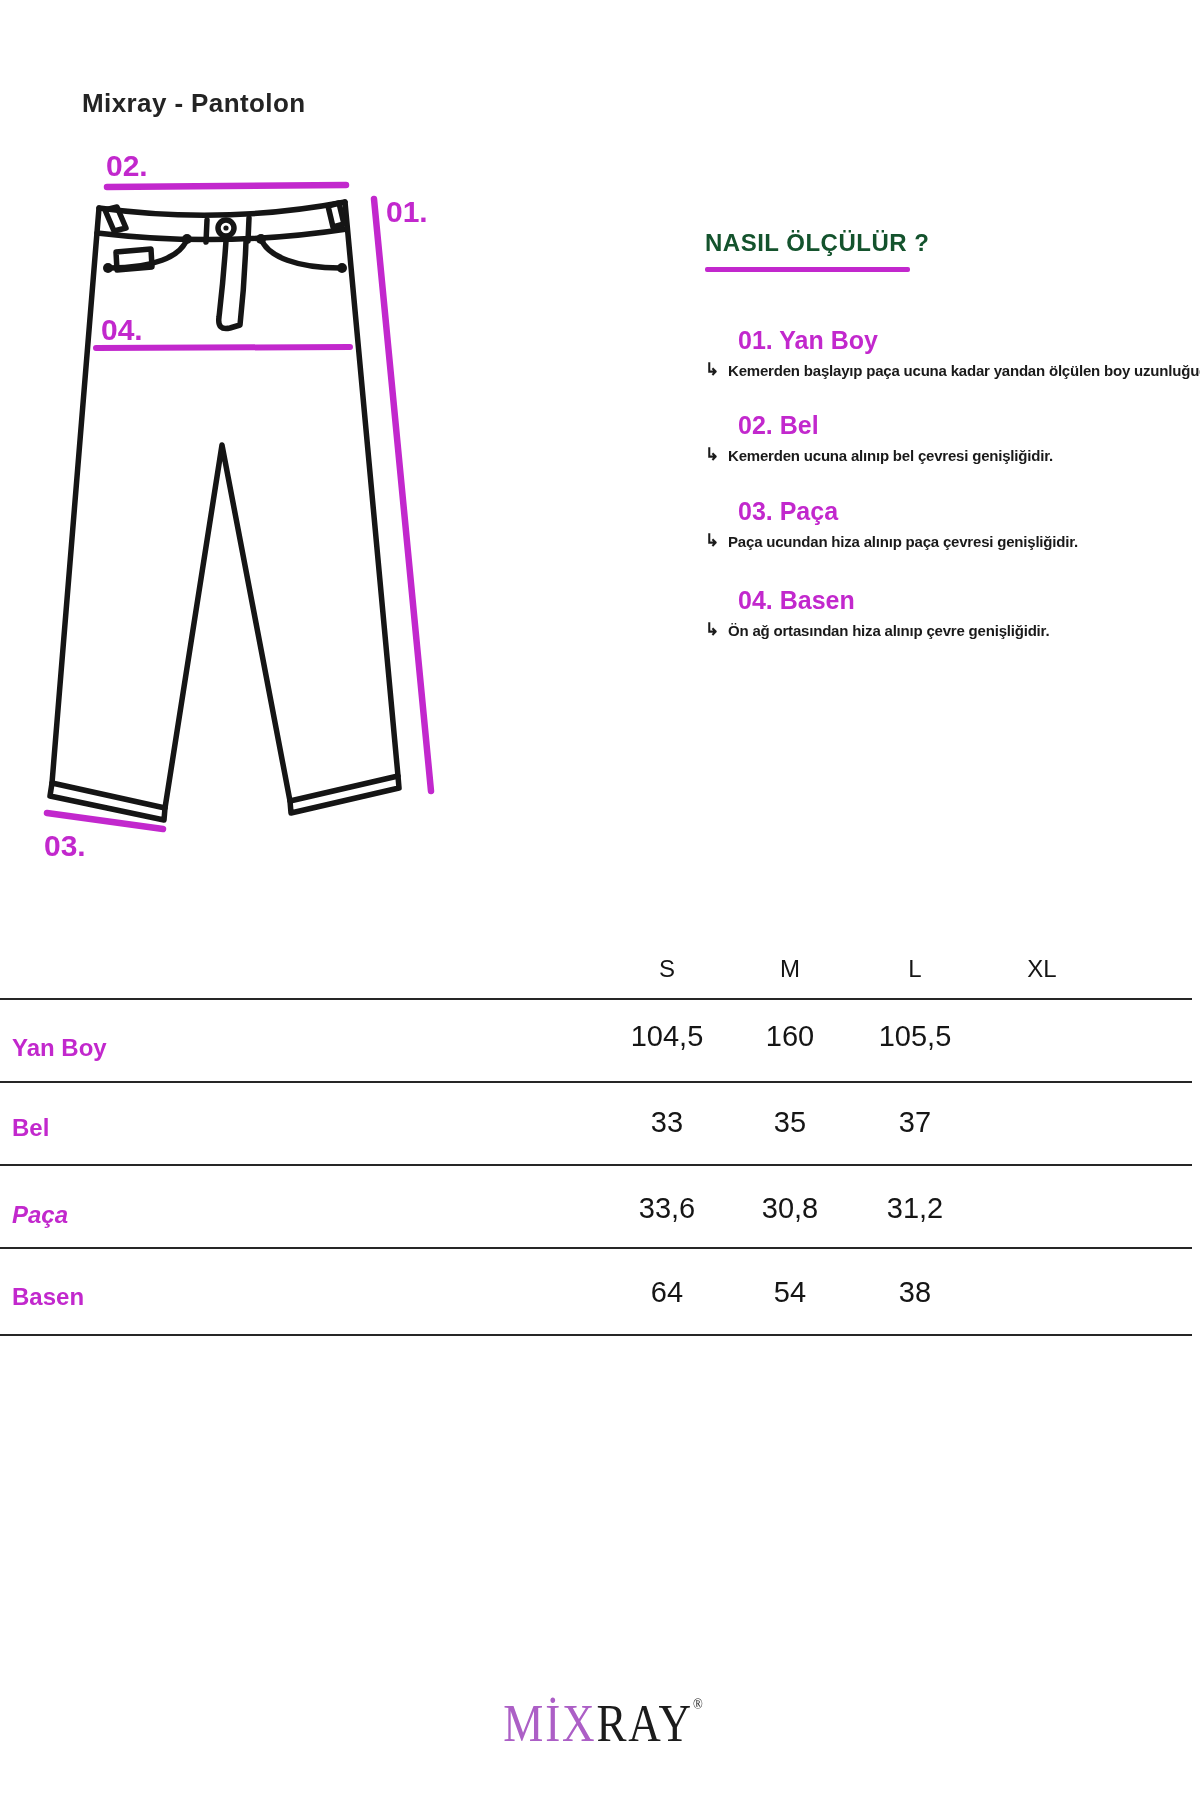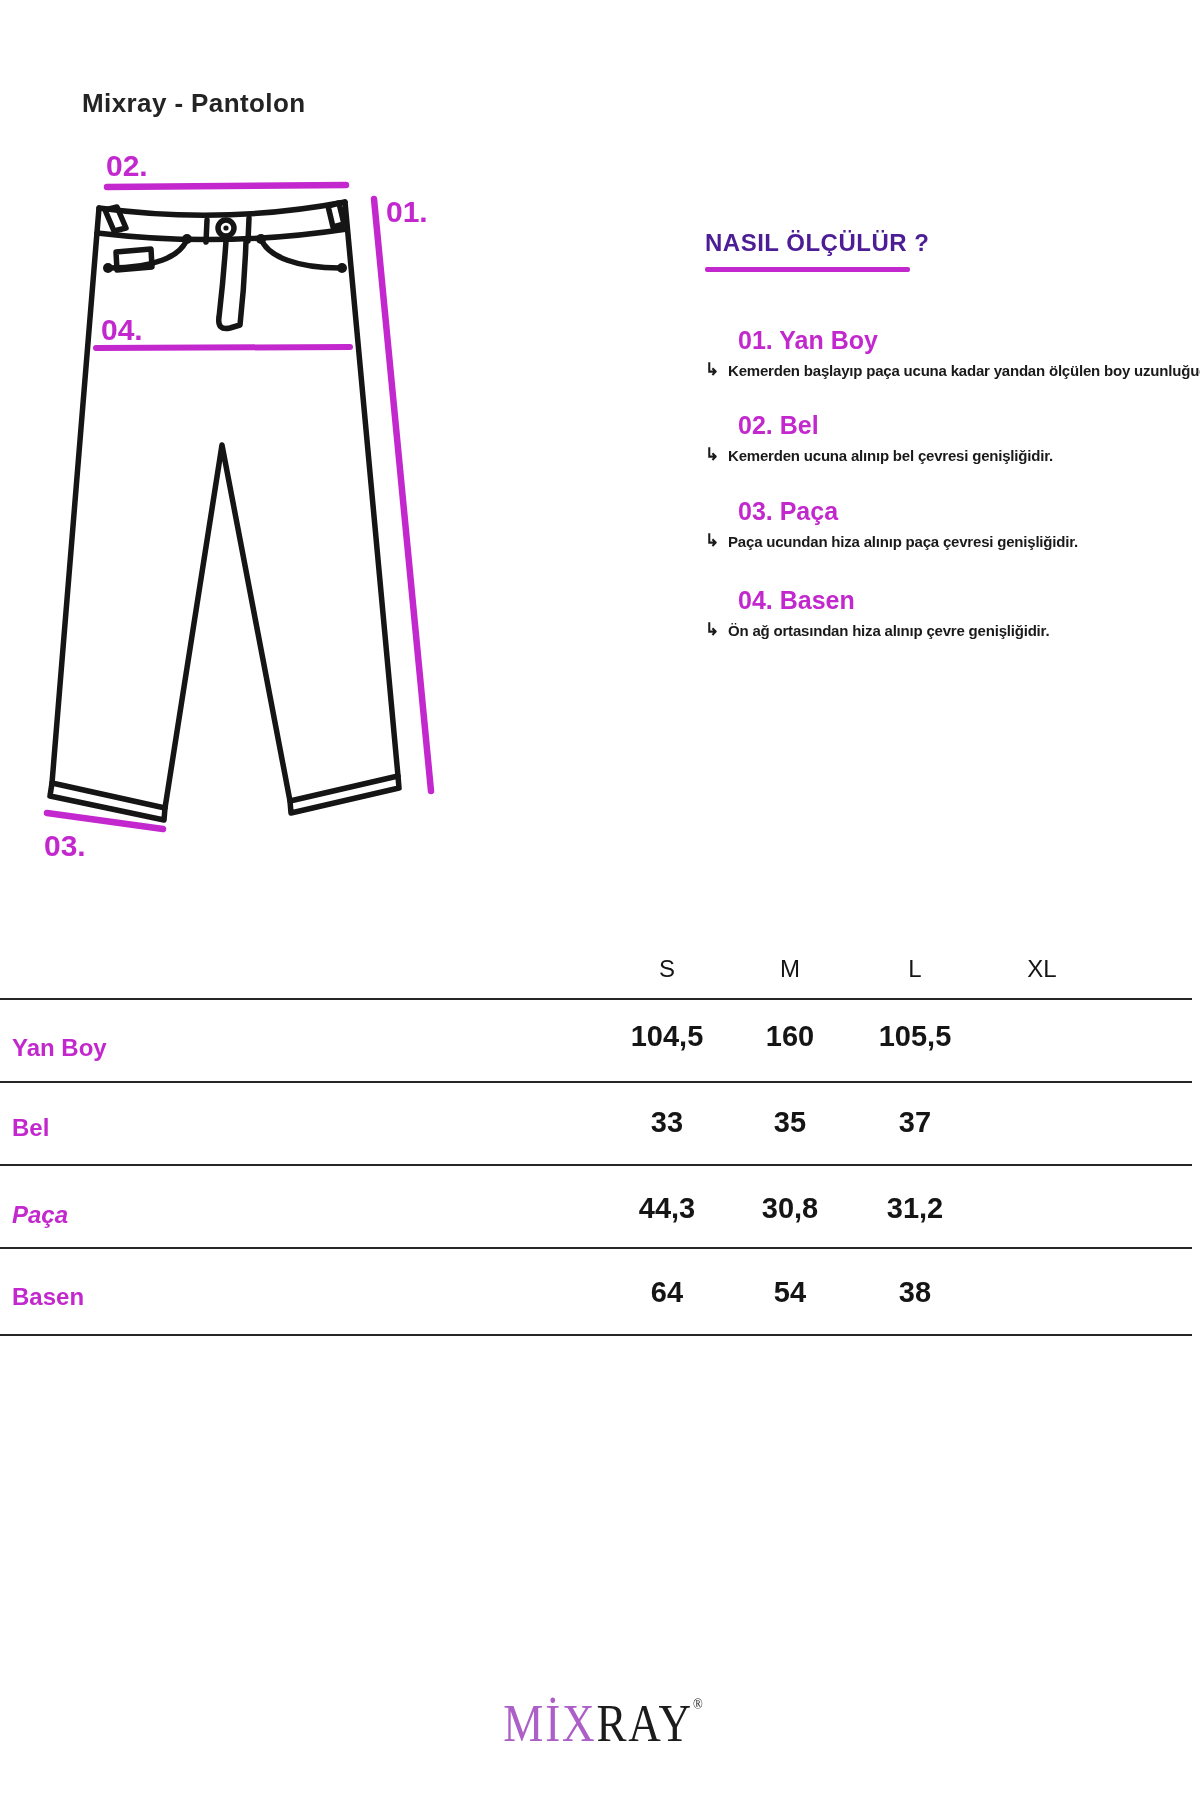--- a/index.html
+++ b/index.html
@@ -13,40 +13,40 @@
   .page-title{
     left:82px;top:88px;font-size:26px;font-weight:700;color:#242424;
     letter-spacing:.4px;
   }
 
   
   .diagram-svg{left:0;top:130px;}
 
   
   .howto-heading{
-    left:705px;top:229px;font-size:24px;font-weight:700;color:#4c1d95;
+    left:705px;top:229px;font-size:24px;font-weight:700;color:#14532d;
     letter-spacing:.5px;
   }
   .howto-underline{
     left:705px;top:267px;width:205px;height:5px;background:#c228cd;border-radius:2px;
   }
   .howto-item{left:705px;width:505px;}
   .hi-1{top:326px;} .hi-2{top:411px;} .hi-3{top:497px;} .hi-4{top:586px;}
   .item-title{margin-left:33px;font-size:25px;font-weight:700;color:#c228cd;}
   .item-desc{
     margin-top:7px;font-size:15px;font-weight:700;color:#1a1a1a;
     white-space:nowrap;letter-spacing:-0.2px;display:flex;align-items:flex-start;
   }
   .arrow-icon{margin-right:9px;font-size:17px;line-height:15px;}
 
   
   .tcell{position:absolute;transform:translateX(-50%);white-space:nowrap;}
   .cx1{left:667px;} .cx2{left:790px;} .cx3{left:915px;} .cx4{left:1042px;}
   .thead{top:955px;font-size:24px;font-weight:500;color:#151515;}
-  .tval{font-size:29px;font-weight:700;color:#151515;}
+  .tval{font-size:29px;font-weight:400;color:#151515;}
   .vr1{top:1020px;} .vr2{top:1106px;} .vr3{top:1192px;} .vr4{top:1276px;text-align:right;}
   .rule{position:absolute;left:0;width:1192px;height:2px;background:#262626;}
   .ru1{top:998px;} .ru2{top:1081px;} .ru3{top:1164px;} .ru4{top:1247px;} .ru5{top:1334px;}
   .rowlab{position:absolute;left:12px;font-size:24px;font-weight:700;color:#c228cd;text-align:right;}
   .lr1{top:1034px;} .lr2{top:1114px;} .lr3{top:1201px;font-style:italic;} .lr4{top:1283px;}
 
   
   .logo{
     left:478px;top:1695px;width:250px;text-align:center;
     font-family:"Liberation Serif", serif;font-size:49px;font-weight:400;
@@ -152,21 +152,21 @@
 <div class="tcell tval vr1 cx1">104,5</div>
 <div class="tcell tval vr1 cx2">160</div>
 <div class="tcell tval vr1 cx3">105,5</div>
 <div class="tcell tval vr1 cx4"></div>
 
 <div class="tcell tval vr2 cx1">33</div>
 <div class="tcell tval vr2 cx2">35</div>
 <div class="tcell tval vr2 cx3">37</div>
 <div class="tcell tval vr2 cx4"></div>
 
-<div class="tcell tval vr3 cx1">44,3</div>
+<div class="tcell tval vr3 cx1">33,6</div>
 <div class="tcell tval vr3 cx2">30,8</div>
 <div class="tcell tval vr3 cx3">31,2</div>
 <div class="tcell tval vr3 cx4"></div>
 
 <div class="tcell tval vr4 cx1">64</div>
 <div class="tcell tval vr4 cx2">54</div>
 <div class="tcell tval vr4 cx3">38</div>
 <div class="tcell tval vr4 cx4"></div>
 
 <div class="abs logo">

